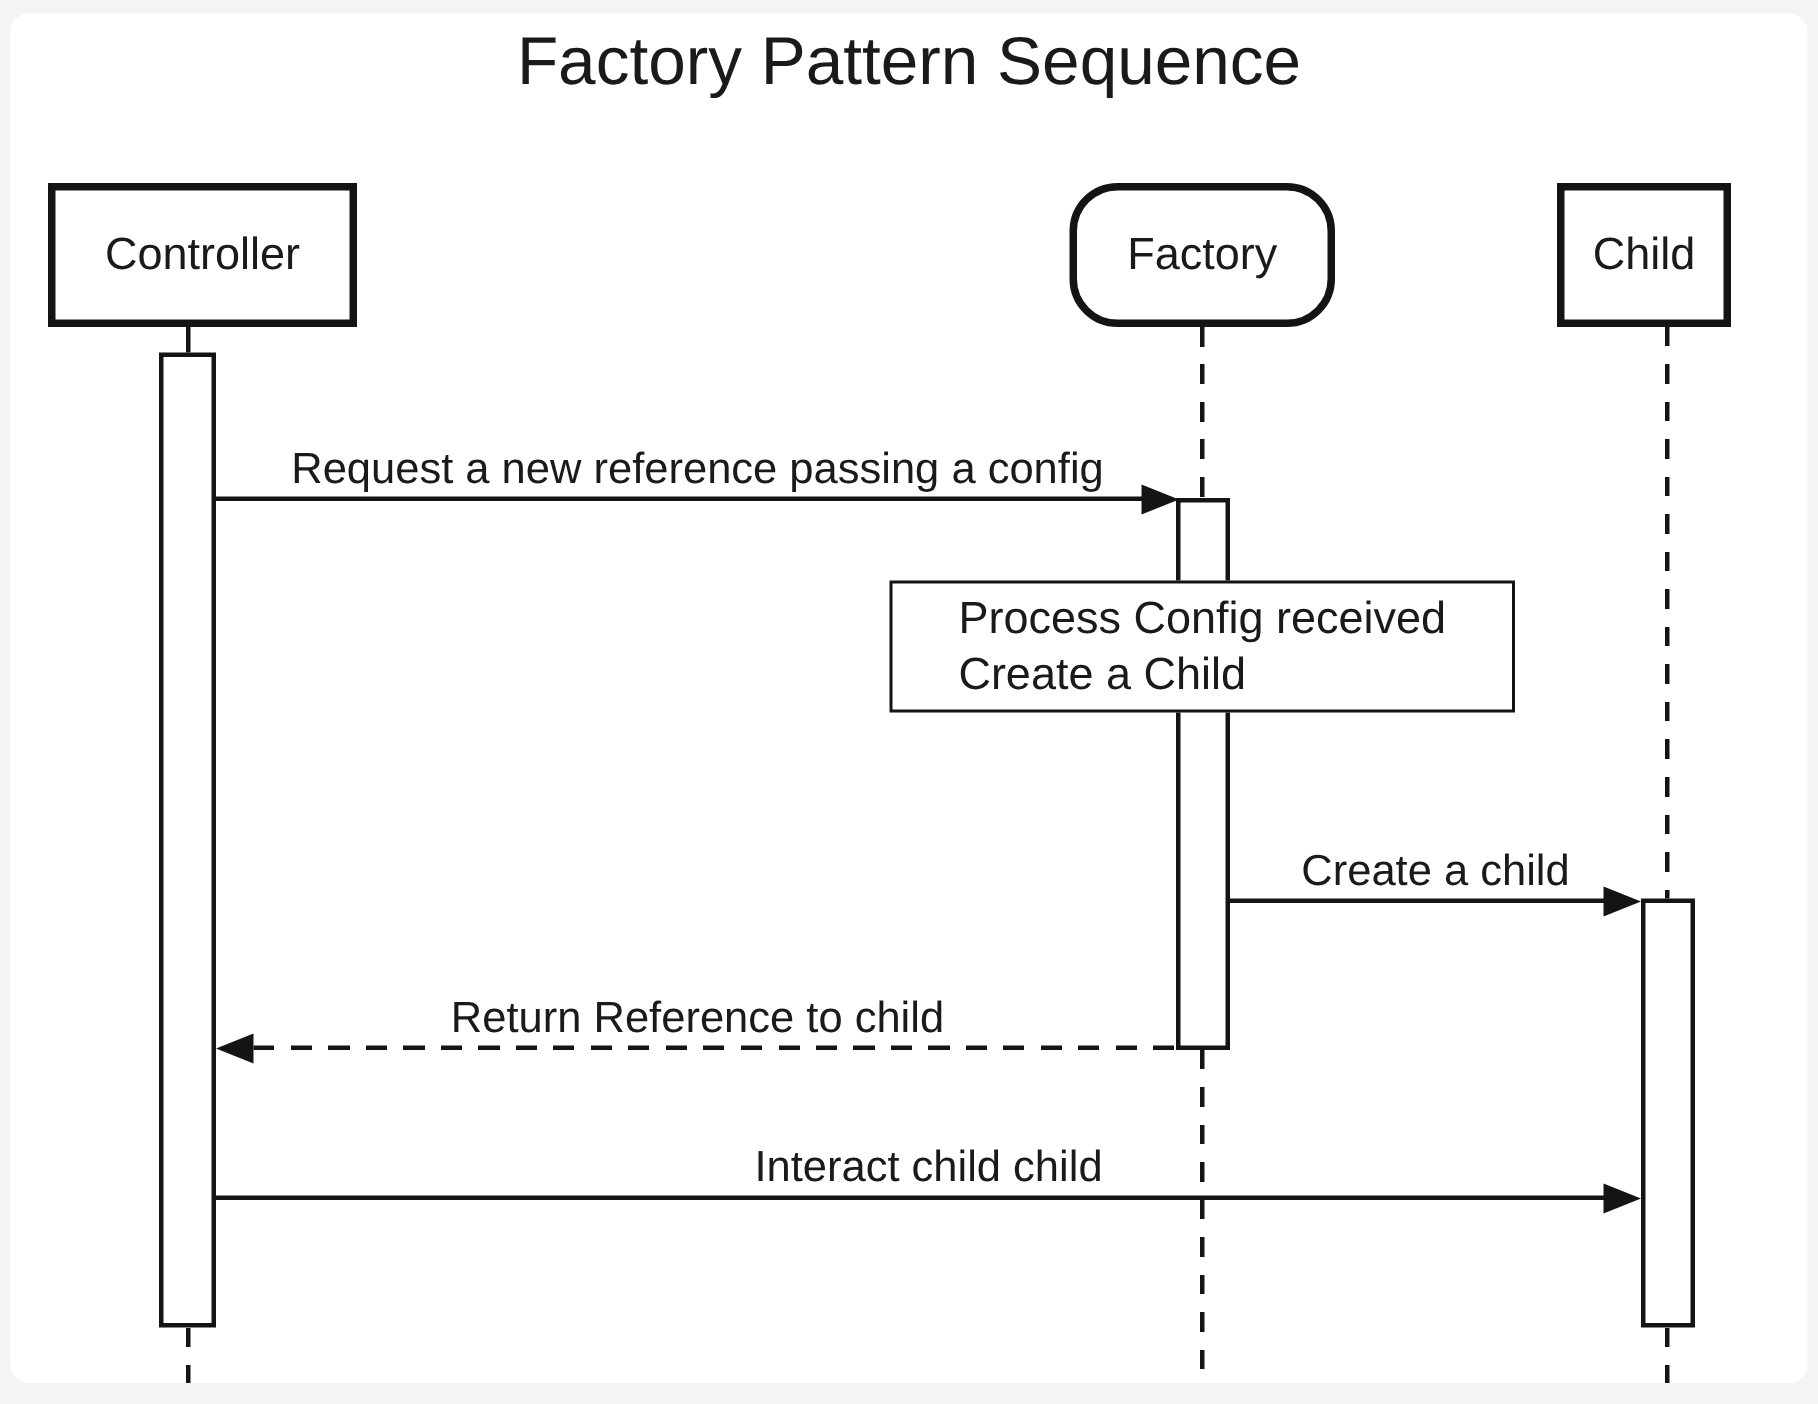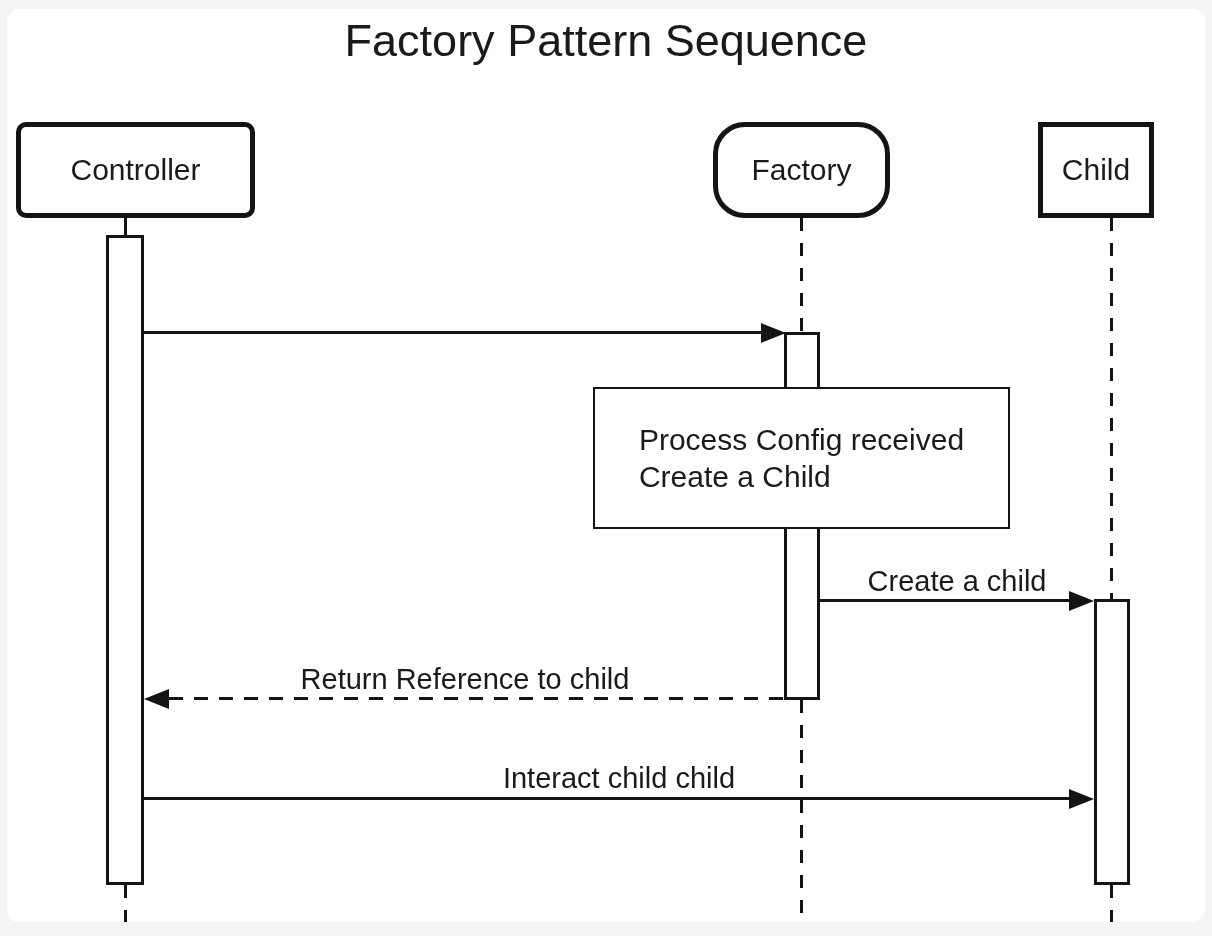--- a/index.html
+++ b/index.html
@@ -35,21 +35,21 @@
     top: 122px;
     height: 96px;
     background: #ffffff;
     border: 5px solid #141414;
     display: flex;
     align-items: center;
     justify-content: center;
     font-size: 30px;
     z-index: 4;
   }
-  .actor-controller { left: 16px;   width: 239px; border-radius: 10px; }
+  .actor-controller { left: 32px;   width: 206px; }
   .actor-factory    { left: 713px;  width: 177px; border-radius: 32px; }
   .actor-child      { left: 1038px; width: 116px; }
 
   .vsolid {
     position: absolute;
     width: 3px;
     background: #141414;
     z-index: 1;
   }
   .vdash {
@@ -69,21 +69,21 @@
     border: 3px solid #141414;
     z-index: 2;
   }
   .act-controller { left: 106px;  top: 235px; width: 38px; height: 650px; }
   .act-factory    { left: 784px;  top: 332px; width: 36px; height: 368px; }
   .act-child      { left: 1094px; top: 599px; width: 36px; height: 286px; }
 
   .note {
     position: absolute;
     left: 593px; top: 387px;
-    width: 417px; height: 142px;
+    width: 417px; height: 88px;
     background: #ffffff;
     border: 2px solid #141414;
     z-index: 3;
     display: flex;
     align-items: center;
   }
   .note-inner {
     width: max-content;
     margin: 0 auto;
     text-align: left;
@@ -155,20 +155,21 @@
   <div class="activation act-factory"></div>
   <div class="activation act-child"></div>
 
   <div class="note">
     <div class="note-inner">
       <div>Process Config received</div>
       <div>Create a Child</div>
     </div>
   </div>
 
+  <div class="msg-label lbl-m1">Request a new reference passing a config</div>
   <div class="msg-line lin-m1"></div>
   <div class="arr arr-right arw-m1"></div>
 
   <div class="msg-label lbl-m2">Create a child</div>
   <div class="msg-line lin-m2"></div>
   <div class="arr arr-right arw-m2"></div>
 
   <div class="msg-label lbl-m3">Return Reference to child</div>
   <div class="msg-line dashed lin-m3"></div>
   <div class="arr arr-left arw-m3"></div>

